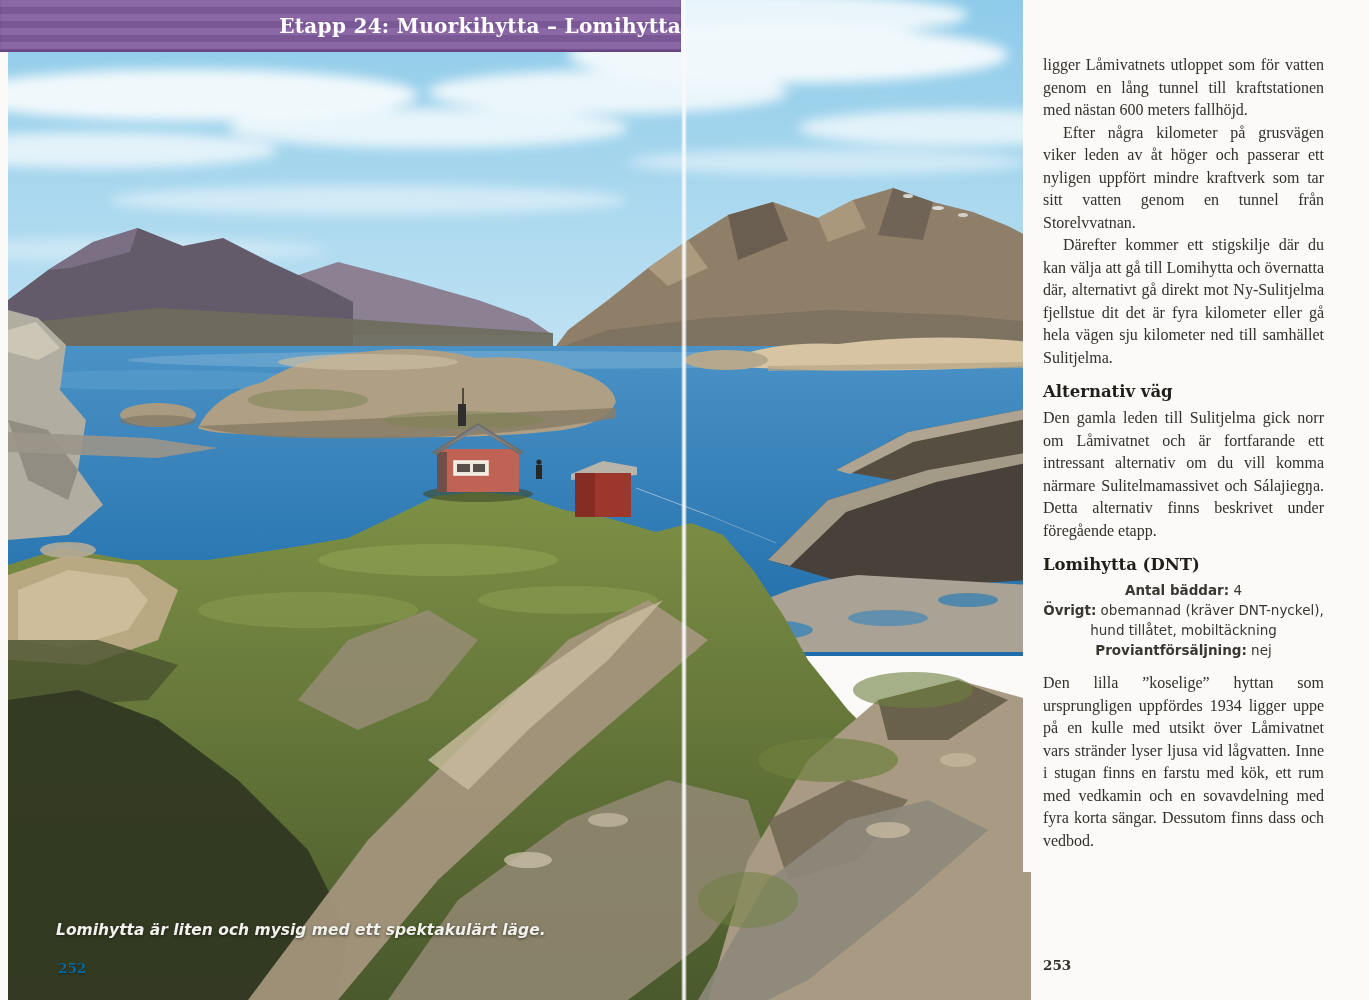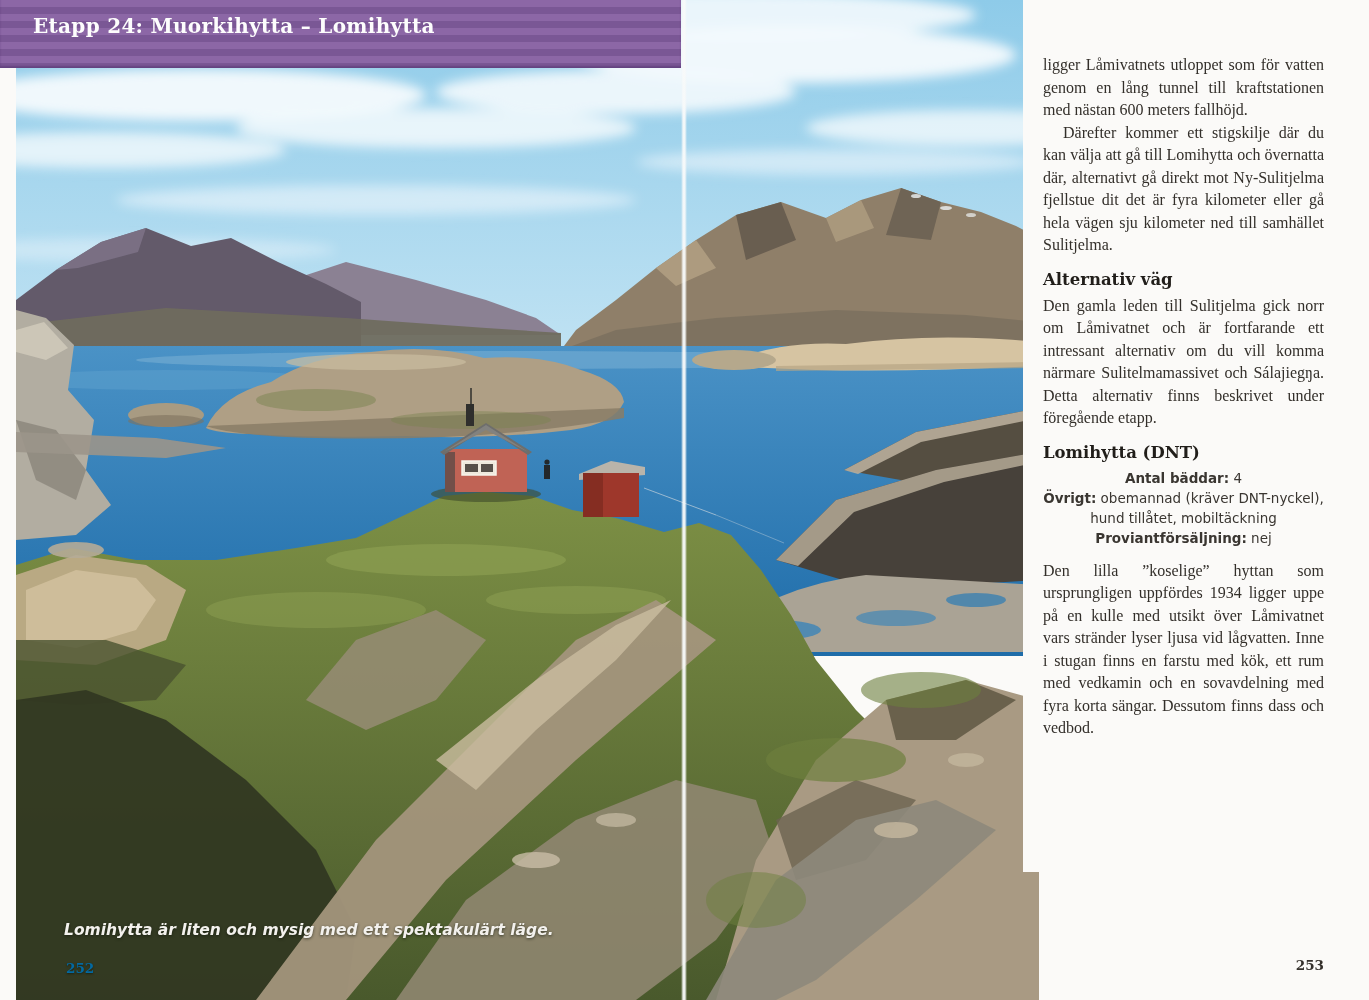--- a/index.html
+++ b/index.html
@@ -1,47 +1,47 @@
 <!DOCTYPE html>
 <html lang="sv"><head>
 <meta charset="utf-8">
 <style>
   html,body{margin:0;padding:0;background:#ffffff;}
   .spread{position:relative;width:1369px;height:1000px;overflow:hidden;background:#fbfaf8;
           font-family:"Liberation Serif",serif;}
   
-  .photo{position:absolute;left:16px;top:0;width:1023px;height:1000px;overflow:hidden;}
+  .photo{position:absolute;left:8px;top:0;width:1023px;height:1000px;overflow:hidden;}
   .photo svg{display:block;width:1023px;height:1000px;}
   .photo-caption{position:absolute;left:48px;top:920px;z-index:2;
                  font:italic bold 15.5px/20px "DejaVu Sans",sans-serif;color:#f3f1ed;
                  text-shadow:0 1px 3px rgba(15,20,10,.65);}
   .pagenum-left{position:absolute;left:50px;top:960px;z-index:2;
                 font:bold 13.5px/16px "DejaVu Serif",serif;color:#0369a1;
                 text-shadow:0 1px 2px rgba(15,20,10,.6);}
   
-  .banner{position:absolute;left:0;top:0;width:681px;height:68px;z-index:3;
+  .banner{position:absolute;left:0;top:0;width:681px;height:52px;z-index:3;
           background:repeating-linear-gradient(180deg,#8c67a6 0 7px,#7a5795 7px 14px);
-          box-shadow:inset 0 -2px 2px rgba(60,30,90,.35);}
+          box-shadow:inset 0 -2px 2px rgba(60,30,90,.35);text-align:right;}
   .banner span{display:block;padding-left:33px;
                font:bold 20px/52px "DejaVu Serif",serif;color:#fdfdfd;letter-spacing:.3px;}
   
   .gutter{position:absolute;left:681px;top:0;width:6px;height:1000px;z-index:2;
           background:linear-gradient(90deg,rgba(235,238,240,0) 0%,rgba(247,249,249,.95) 35%,
                      rgba(247,249,249,.95) 65%,rgba(235,238,240,0) 100%);}
   
   .right-page{position:absolute;left:1023px;top:0;width:346px;height:872px;background:#fbfaf8;}
   .col{position:absolute;left:20px;top:54px;width:281px;}
   .col p.body{margin:0;font:16px/22.5px "Liberation Serif",serif;color:#332f2a;
               text-align:justify;}
   .col p.indent{text-indent:20px;}
   .col h3{margin:13px 0 5px 0;font:bold 16.5px/20px "DejaVu Serif",serif;color:#211e1a;}
   .facts{margin:0 0 12px 0;text-align:center;}
   .facts p{margin:0;font:13.5px/20px "DejaVu Sans",sans-serif;color:#3a3631;}
   .facts .fl{font-weight:bold;}
-  .pagenum-right{position:absolute;left:20px;top:957px;width:281px;text-align:right;
+  .pagenum-right{position:absolute;left:20px;top:957px;width:281px;
                  font:bold 13.5px/16px "DejaVu Serif",serif;color:#34302b;}
 </style>
 </head>
 <body>
 
 <div class="spread">
 
   <div class="photo">
     <svg viewBox="0 0 1023 1000" preserveAspectRatio="none">
       <defs>
@@ -188,20 +188,21 @@
 
   <div class="banner">
     <span>Etapp 24: Muorkihytta – Lomihytta</span>
   </div>
 
   <div class="gutter"></div>
 
   <div class="right-page">
     <div class="col">
       <p class="body">ligger Låmivatnets utloppet som för vatten genom en lång tunnel till kraftstationen med nästan 600 meters fallhöjd.</p>
+      <p class="body indent">Efter några kilometer på grusvägen viker leden av åt höger och passerar ett nyligen uppfört mindre kraftverk som tar sitt vatten genom en tunnel från Storelvvatnan.</p>
       <p class="body indent">Därefter kommer ett stigskilje där du kan välja att gå till Lomihytta och övernatta där, alternativt gå direkt mot Ny-Sulitjelma fjellstue dit det är fyra kilometer eller gå hela vägen sju kilometer ned till samhället Sulitjelma.</p>
 
       <h3>Alternativ väg</h3>
       <p class="body">Den gamla leden till Sulitjelma gick norr om Låmivatnet och är fortfarande ett intressant alternativ om du vill komma närmare Sulitelmamassivet och Sálajiegŋa. Detta alternativ finns beskrivet under föregående etapp.</p>
 
       <h3>Lomihytta (DNT)</h3>
       <div class="facts">
         <p><span class="fl">Antal bäddar:</span> <span>4</span></p>
         <p><span class="fl">Övrigt:</span> <span>obemannad (kräver DNT-nyckel), hund tillåtet, mobiltäckning</span></p>
         <p><span class="fl">Proviantförsäljning:</span> <span>nej</span></p>

